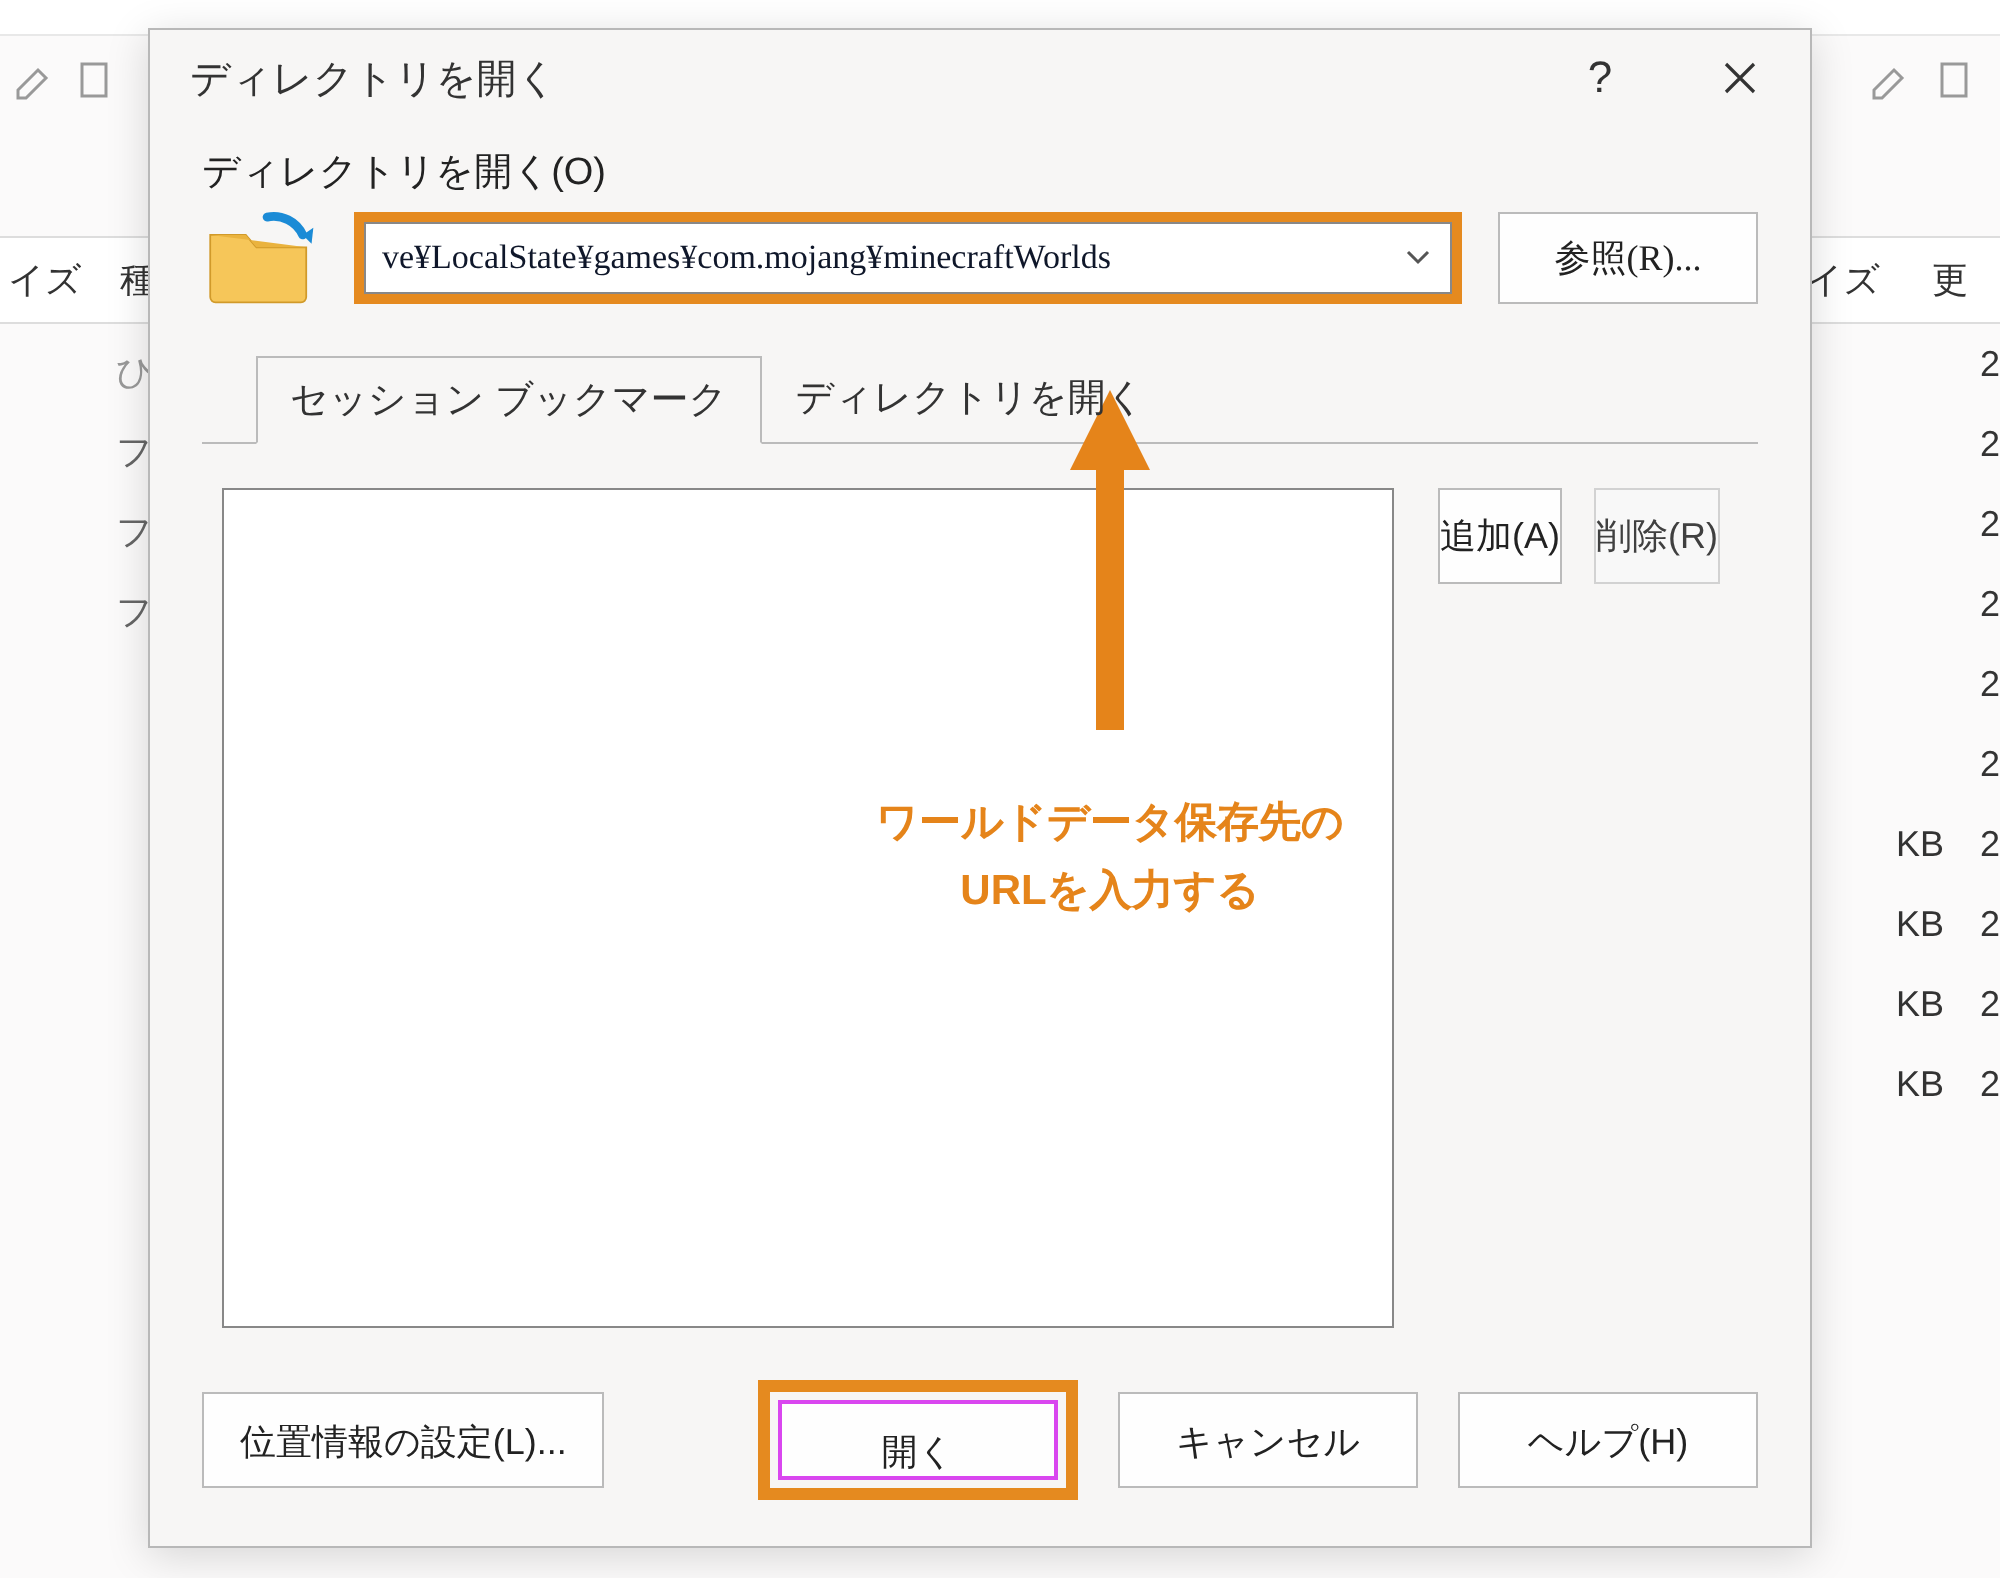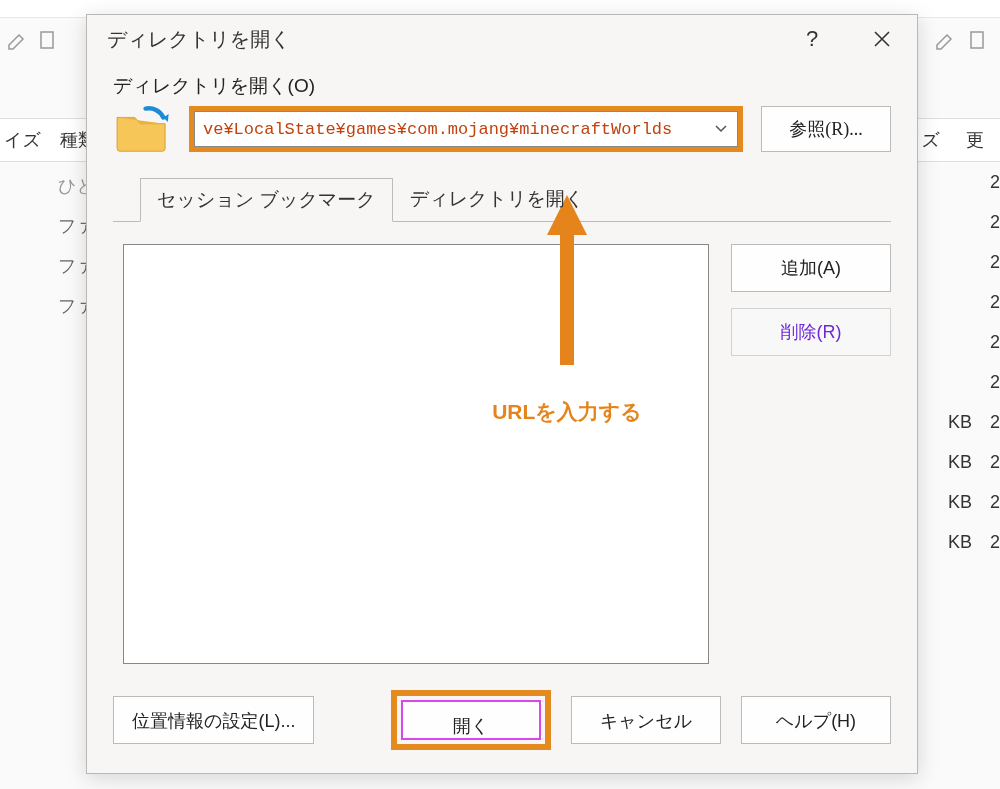--- a/index.html
+++ b/index.html
@@ -61,21 +61,21 @@
     .bg-pencil {
       position: absolute;
       top: 28px;
       width: 24px; height: 24px;
       color: #888;
     }
 
     
     .dialog {
       position: absolute;
-      left: 86px;
+      left: 74px;
       top: 14px;
       width: 832px;
       height: 760px;
       background: #f7f6f5;
       border: 1px solid #b8b8b8;
       box-shadow: 0 4px 20px rgba(0,0,0,0.15);
       display: flex;
       flex-direction: column;
     }
     .titlebar {
@@ -129,24 +129,24 @@
       align-items: center;
       background: #fff;
     }
     .path-input {
       flex: 1;
       border: 1px solid #888;
       border-right: none;
       height: 36px;
       padding: 0 8px;
       font-size: 17px;
-      font-family: Liberation Mono, monospace;
+      font-family: Liberation Serif, serif;
       background: #fff;
       outline: none;
-      color: #c2410c;
+      color: #0f172a;
     }
     .path-dropdown {
       width: 34px;
       height: 36px;
       border: 1px solid #888;
       border-left: none;
       background: #fff;
       display: flex;
       align-items: center;
       justify-content: center;
@@ -198,34 +198,34 @@
       flex: 1;
       height: 420px;
       background: #fff;
       border: 1px solid #888;
       margin-left: 10px;
       position: relative;
     }
     .side-buttons {
       width: 160px;
       display: flex;
-      flex-direction: column;
+      flex-direction: row;
       gap: 16px;
     }
     .side-gap { flex: 1; }
     .std-btn {
       height: 48px;
       background: #fefefe;
       border: 1px solid #bbb;
       font-size: 18px;
       color: #222;
       font-family: inherit;
     }
     .std-btn:disabled {
-      color: #6d28d9;
+      color: #404040;
       border-color: #d2d2d2;
       background: #f8f8f8;
     }
 
     
     .bottom-row {
       margin-top: 26px;
       display: flex;
       align-items: center;
       gap: 20px;
@@ -387,16 +387,17 @@
       <button class="bottom-btn">キャンセル</button>
       <button class="bottom-btn">ヘルプ(H)</button>
     </div>
   </div>
 
   <div class="annotation">
     <svg class="anno-arrow" viewBox="0 0 40 170">
       <path d="M20 0 L40 40 L27 40 L27 170 L13 170 L13 40 L0 40 Z" fill="#e5841a"></path>
     </svg>
     <div class="anno-text">
+      <div>ワールドデータ保存先の</div>
       <div>URLを入力する</div>
     </div>
   </div>
 </div>
 
 </body></html>

